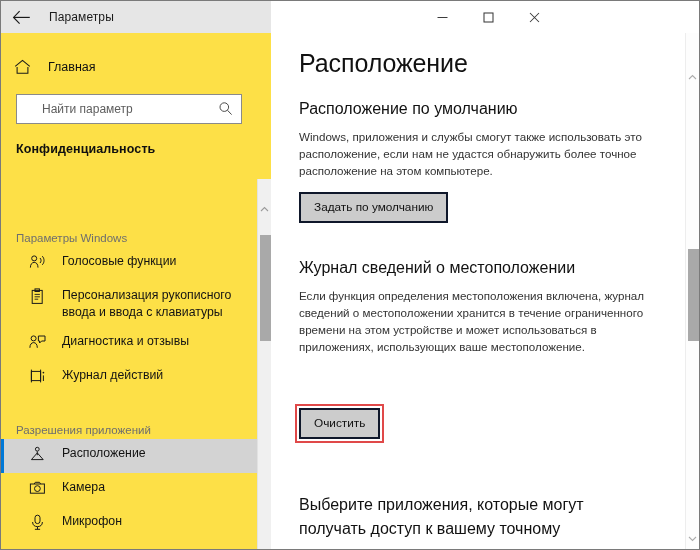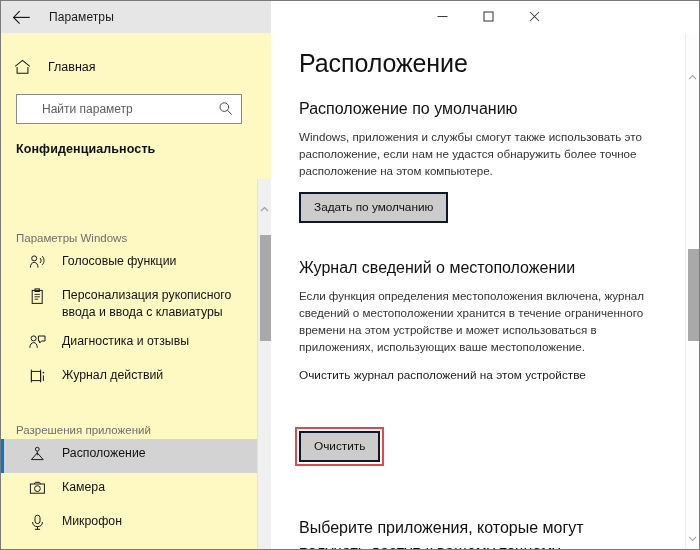--- a/index.html
+++ b/index.html
@@ -27,21 +27,21 @@
     overflow: hidden;
   }
 
   
   .titlebar {
     position: absolute;
     top: 0; left: 0;
     width: 556px;
     height: 32px;
     display: flex;
-    align-items: flex-start;
+    align-items: center;
     background: transparent;
     z-index: 5;
   }
   .titlebar-left {
     display: flex;
     align-items: center;
     height: 32px;
     background: #e6e6e6;
     width: 270px;
     box-sizing: border-box;
@@ -79,21 +79,21 @@
   }
   .win-btn svg { display: block; }
 
   
   .sidebar {
     position: absolute;
     top: 32px;
     left: 0;
     width: 270px;
     height: 518px;
-    background: #fef9c3;
+    background: #fde047;
     box-sizing: border-box;
     overflow: hidden;
   }
 
   .home-row {
     display: flex;
     align-items: center;
     height: 34px;
     margin-top: 17px;
     padding-left: 13px;
@@ -474,21 +474,20 @@
     <div class="content-inner">
 
       <h1 class="page-title">Расположение</h1>
 
       <h2 class="section-title">Расположение по умолчанию</h2>
       <p class="body-text">Windows, приложения и службы смогут также использовать это расположение, если нам не удастся обнаружить более точное расположение на этом компьютере.</p>
       <button class="btn">Задать по умолчанию</button>
 
       <h2 class="section-title spaced">Журнал сведений о местоположении</h2>
       <p class="body-text">Если функция определения местоположения включена, журнал сведений о местоположении хранится в течение ограниченного времени на этом устройстве и может использоваться в приложениях, использующих ваше местоположение.</p>
-      <p class="inline-label">Очистить журнал расположений на этом устройстве</p>
       <span class="btn-highlight-wrap">
         <button class="btn">Очистить</button>
       </span>
 
       <h2 class="bottom-heading">Выберите приложения, которые могут получать доступ к вашему точному местоположению</h2>
 
     </div>
   </div>
 
   <div class="sb-right">

